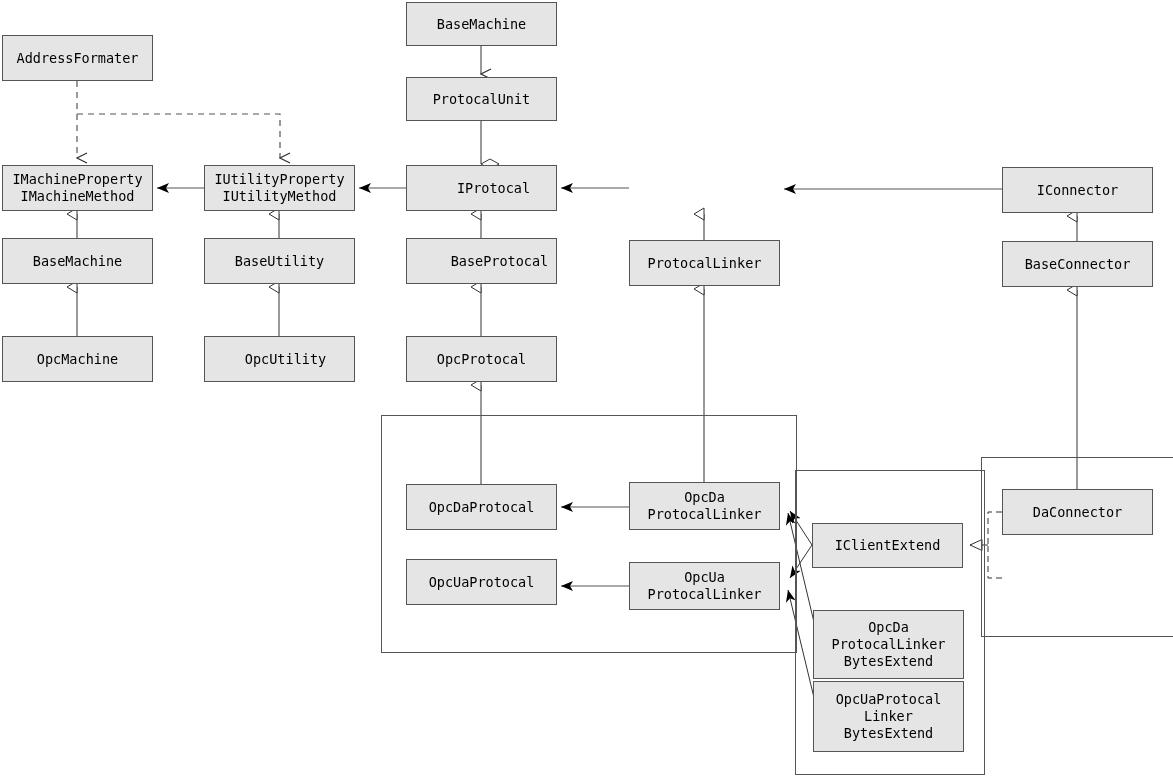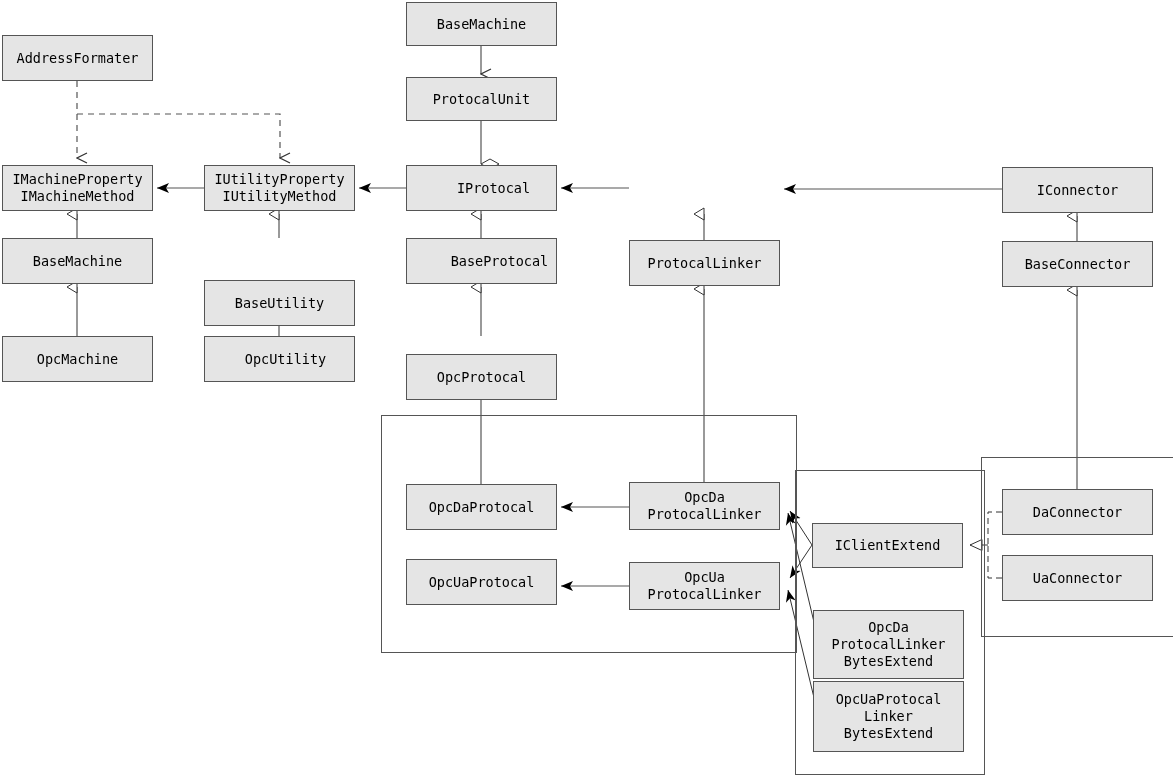--- a/index.html
+++ b/index.html
@@ -130,33 +130,33 @@
   <div class="node" style="left:2px;top:165px;width:151px;height:46px;">IMachineProperty
 IMachineMethod</div>
 
   <div class="node" style="left:2px;top:238px;width:151px;height:46px;">BaseMachine</div>
 
   <div class="node" style="left:2px;top:336px;width:151px;height:46px;">OpcMachine</div>
 
   <div class="node" style="left:192px;top:165px;width:151px;height:46px;margin-left:12px;">IUtilityProperty
 IUtilityMethod</div>
 
-  <div class="node" style="left:204px;top:238px;width:151px;height:46px;margin-top:42px;">BaseUtility</div>
+  <div class="node" style="left:204px;top:238px;width:151px;height:46px;">BaseUtility</div>
 
   <div class="node" style="left:204px;top:336px;width:151px;height:46px;padding-left:12px;">OpcUtility</div>
 
   <div class="node" style="left:406px;top:2px;width:151px;height:44px;">BaseMachine</div>
 
   <div class="node" style="left:406px;top:77px;width:151px;height:44px;">ProtocalUnit</div>
 
   <div class="node" style="left:406px;top:165px;width:151px;height:46px;padding-left:24px;">IProtocal</div>
 
   <div class="node" style="left:406px;top:238px;width:151px;height:46px;padding-left:36px;">BaseProtocal</div>
 
-  <div class="node" style="left:406px;top:354px;width:151px;height:46px;">OpcProtocal</div>
+  <div class="node" style="left:406px;top:336px;width:151px;height:46px;">OpcProtocal</div>
 
 
   <div class="node" style="left:629px;top:240px;width:151px;height:46px;">ProtocalLinker</div>
 
   <div class="node" style="left:1002px;top:167px;width:151px;height:46px;">IConnector</div>
 
   <div class="node" style="left:1002px;top:241px;width:151px;height:46px;">BaseConnector</div>
 
   <div class="node" style="left:406px;top:484px;width:151px;height:46px;">OpcDaProtocal</div>
 
@@ -173,15 +173,14 @@
   <div class="node" style="left:813px;top:610px;width:151px;height:69px;">OpcDa
 ProtocalLinker
 BytesExtend</div>
 
   <div class="node" style="left:813px;top:681px;width:151px;height:71px;">OpcUaProtocal
 Linker
 BytesExtend</div>
 
   <div class="node" style="left:1002px;top:489px;width:151px;height:46px;">DaConnector</div>
 
-  <div class="node" style="left:1002px;top:555px;width:151px;height:46px;">UaConnector</div>
 
 </div>
 
 </body></html>

